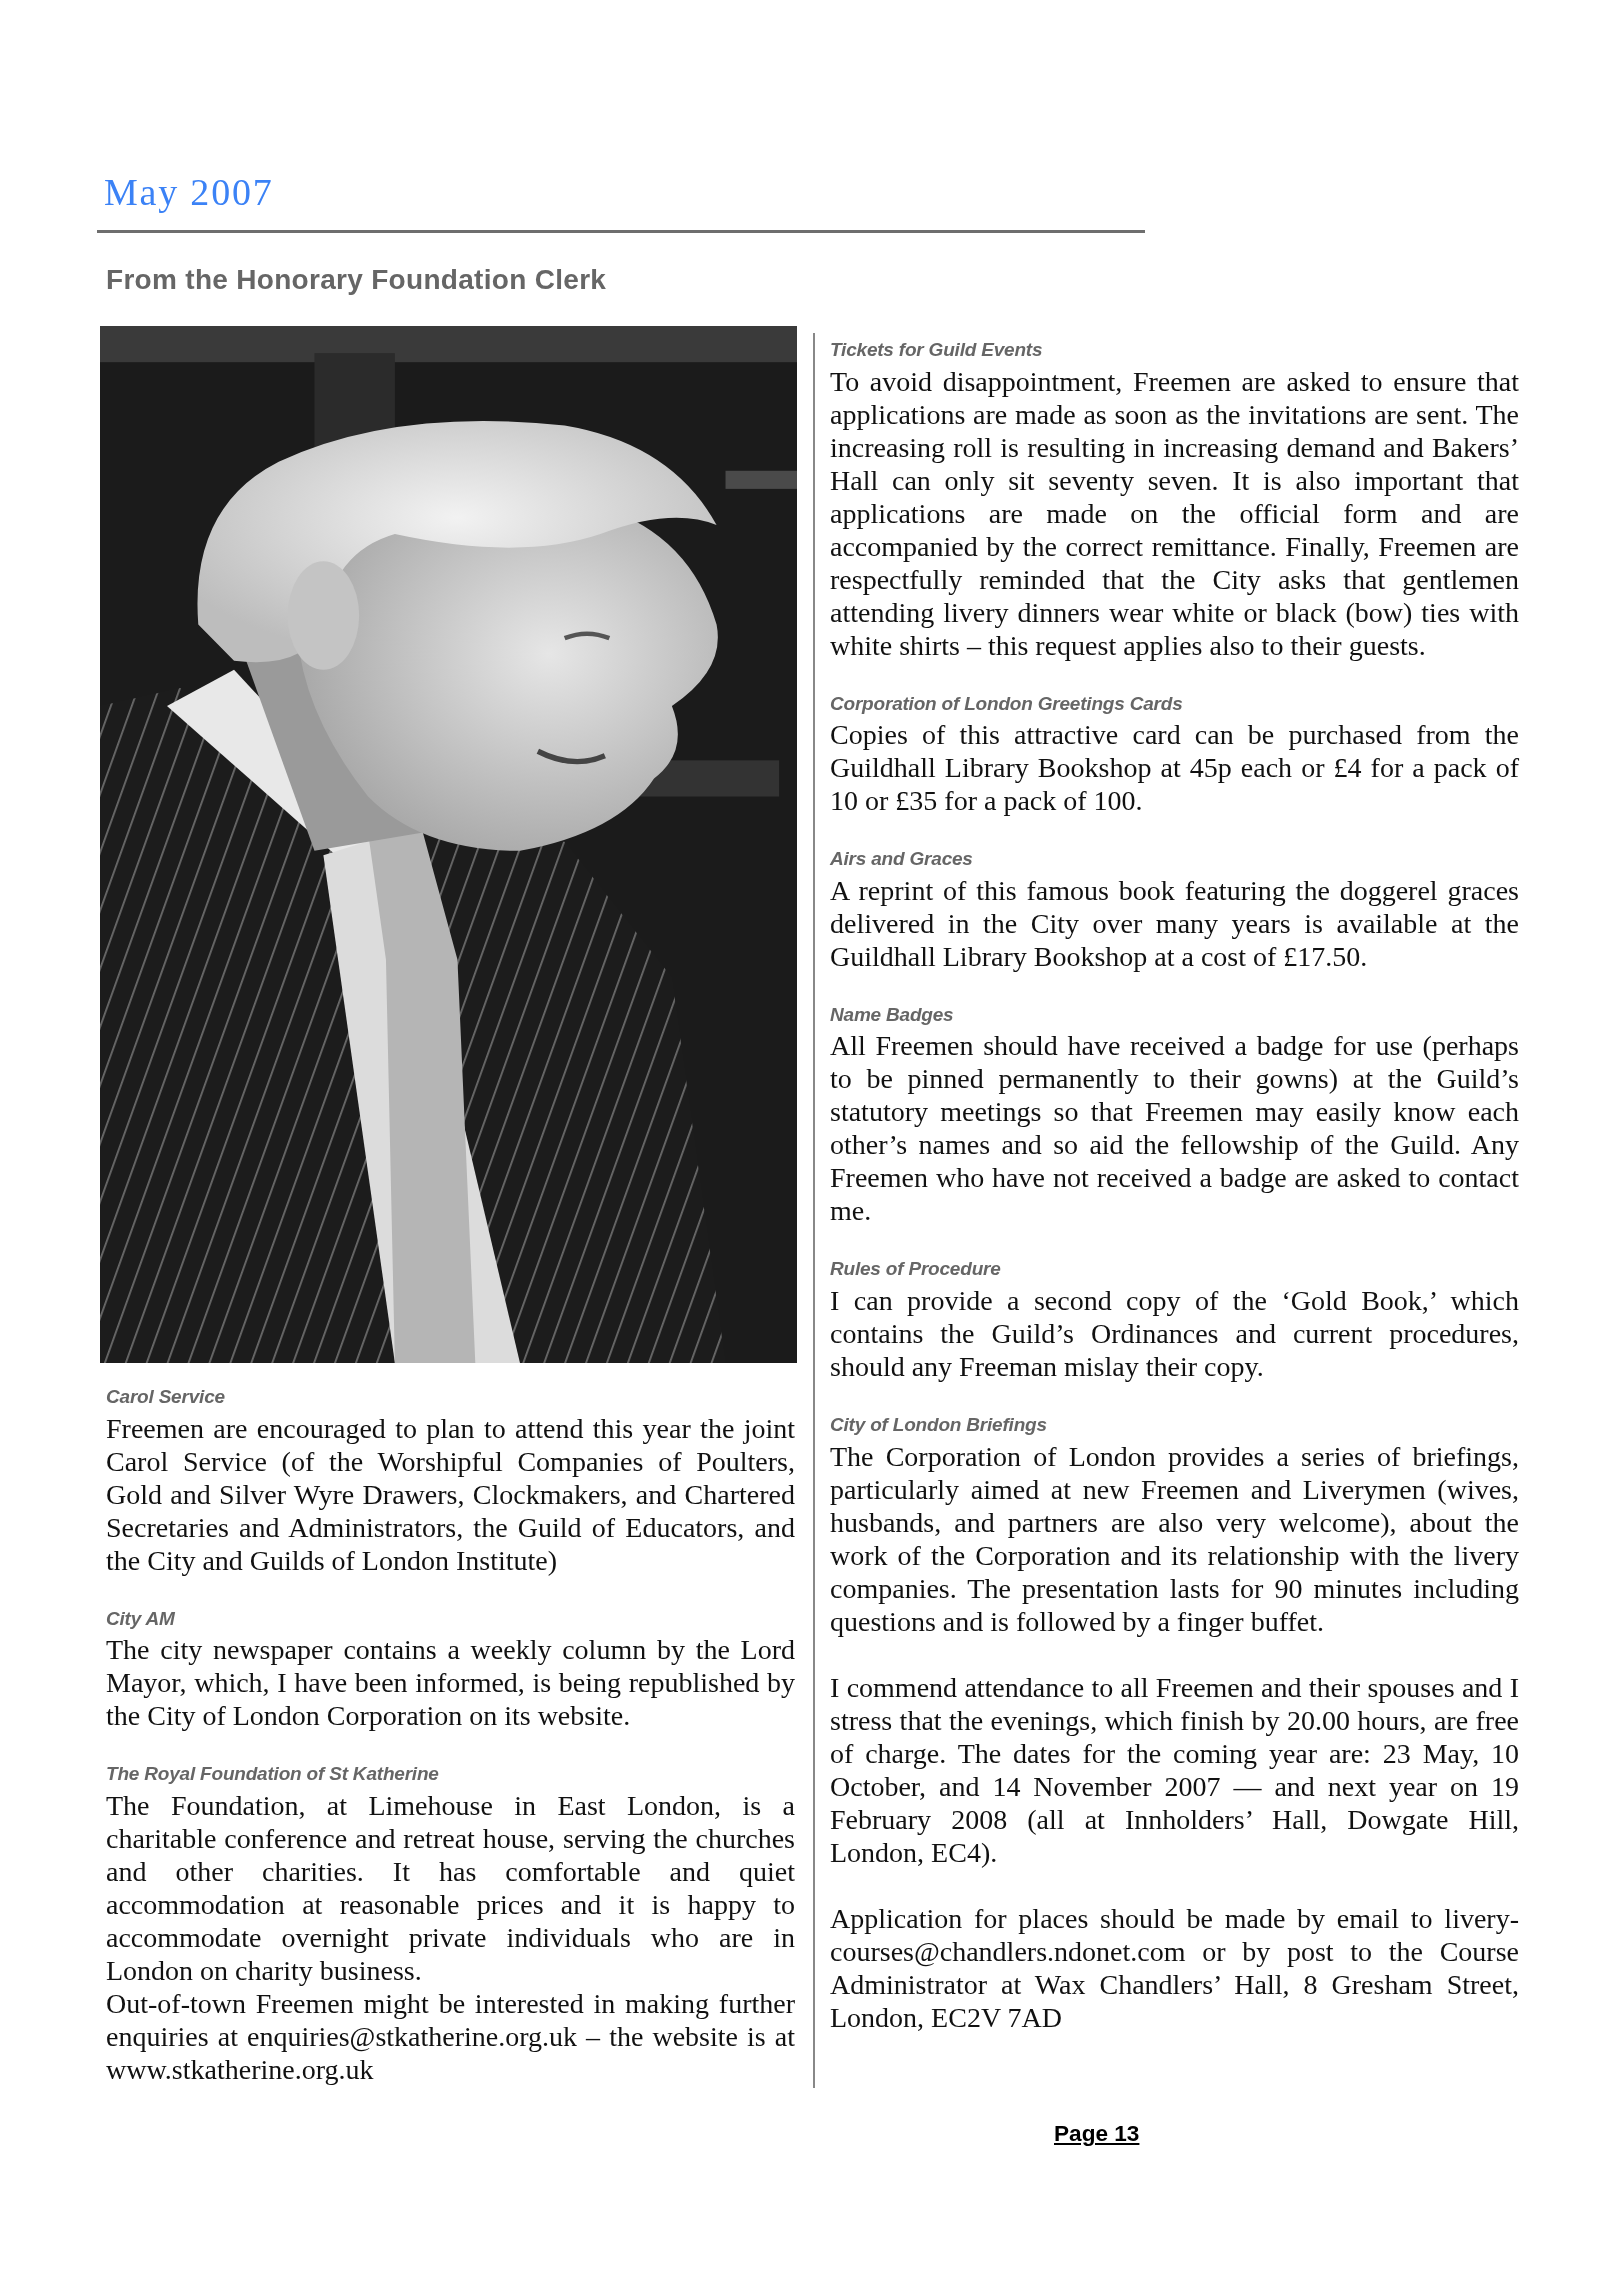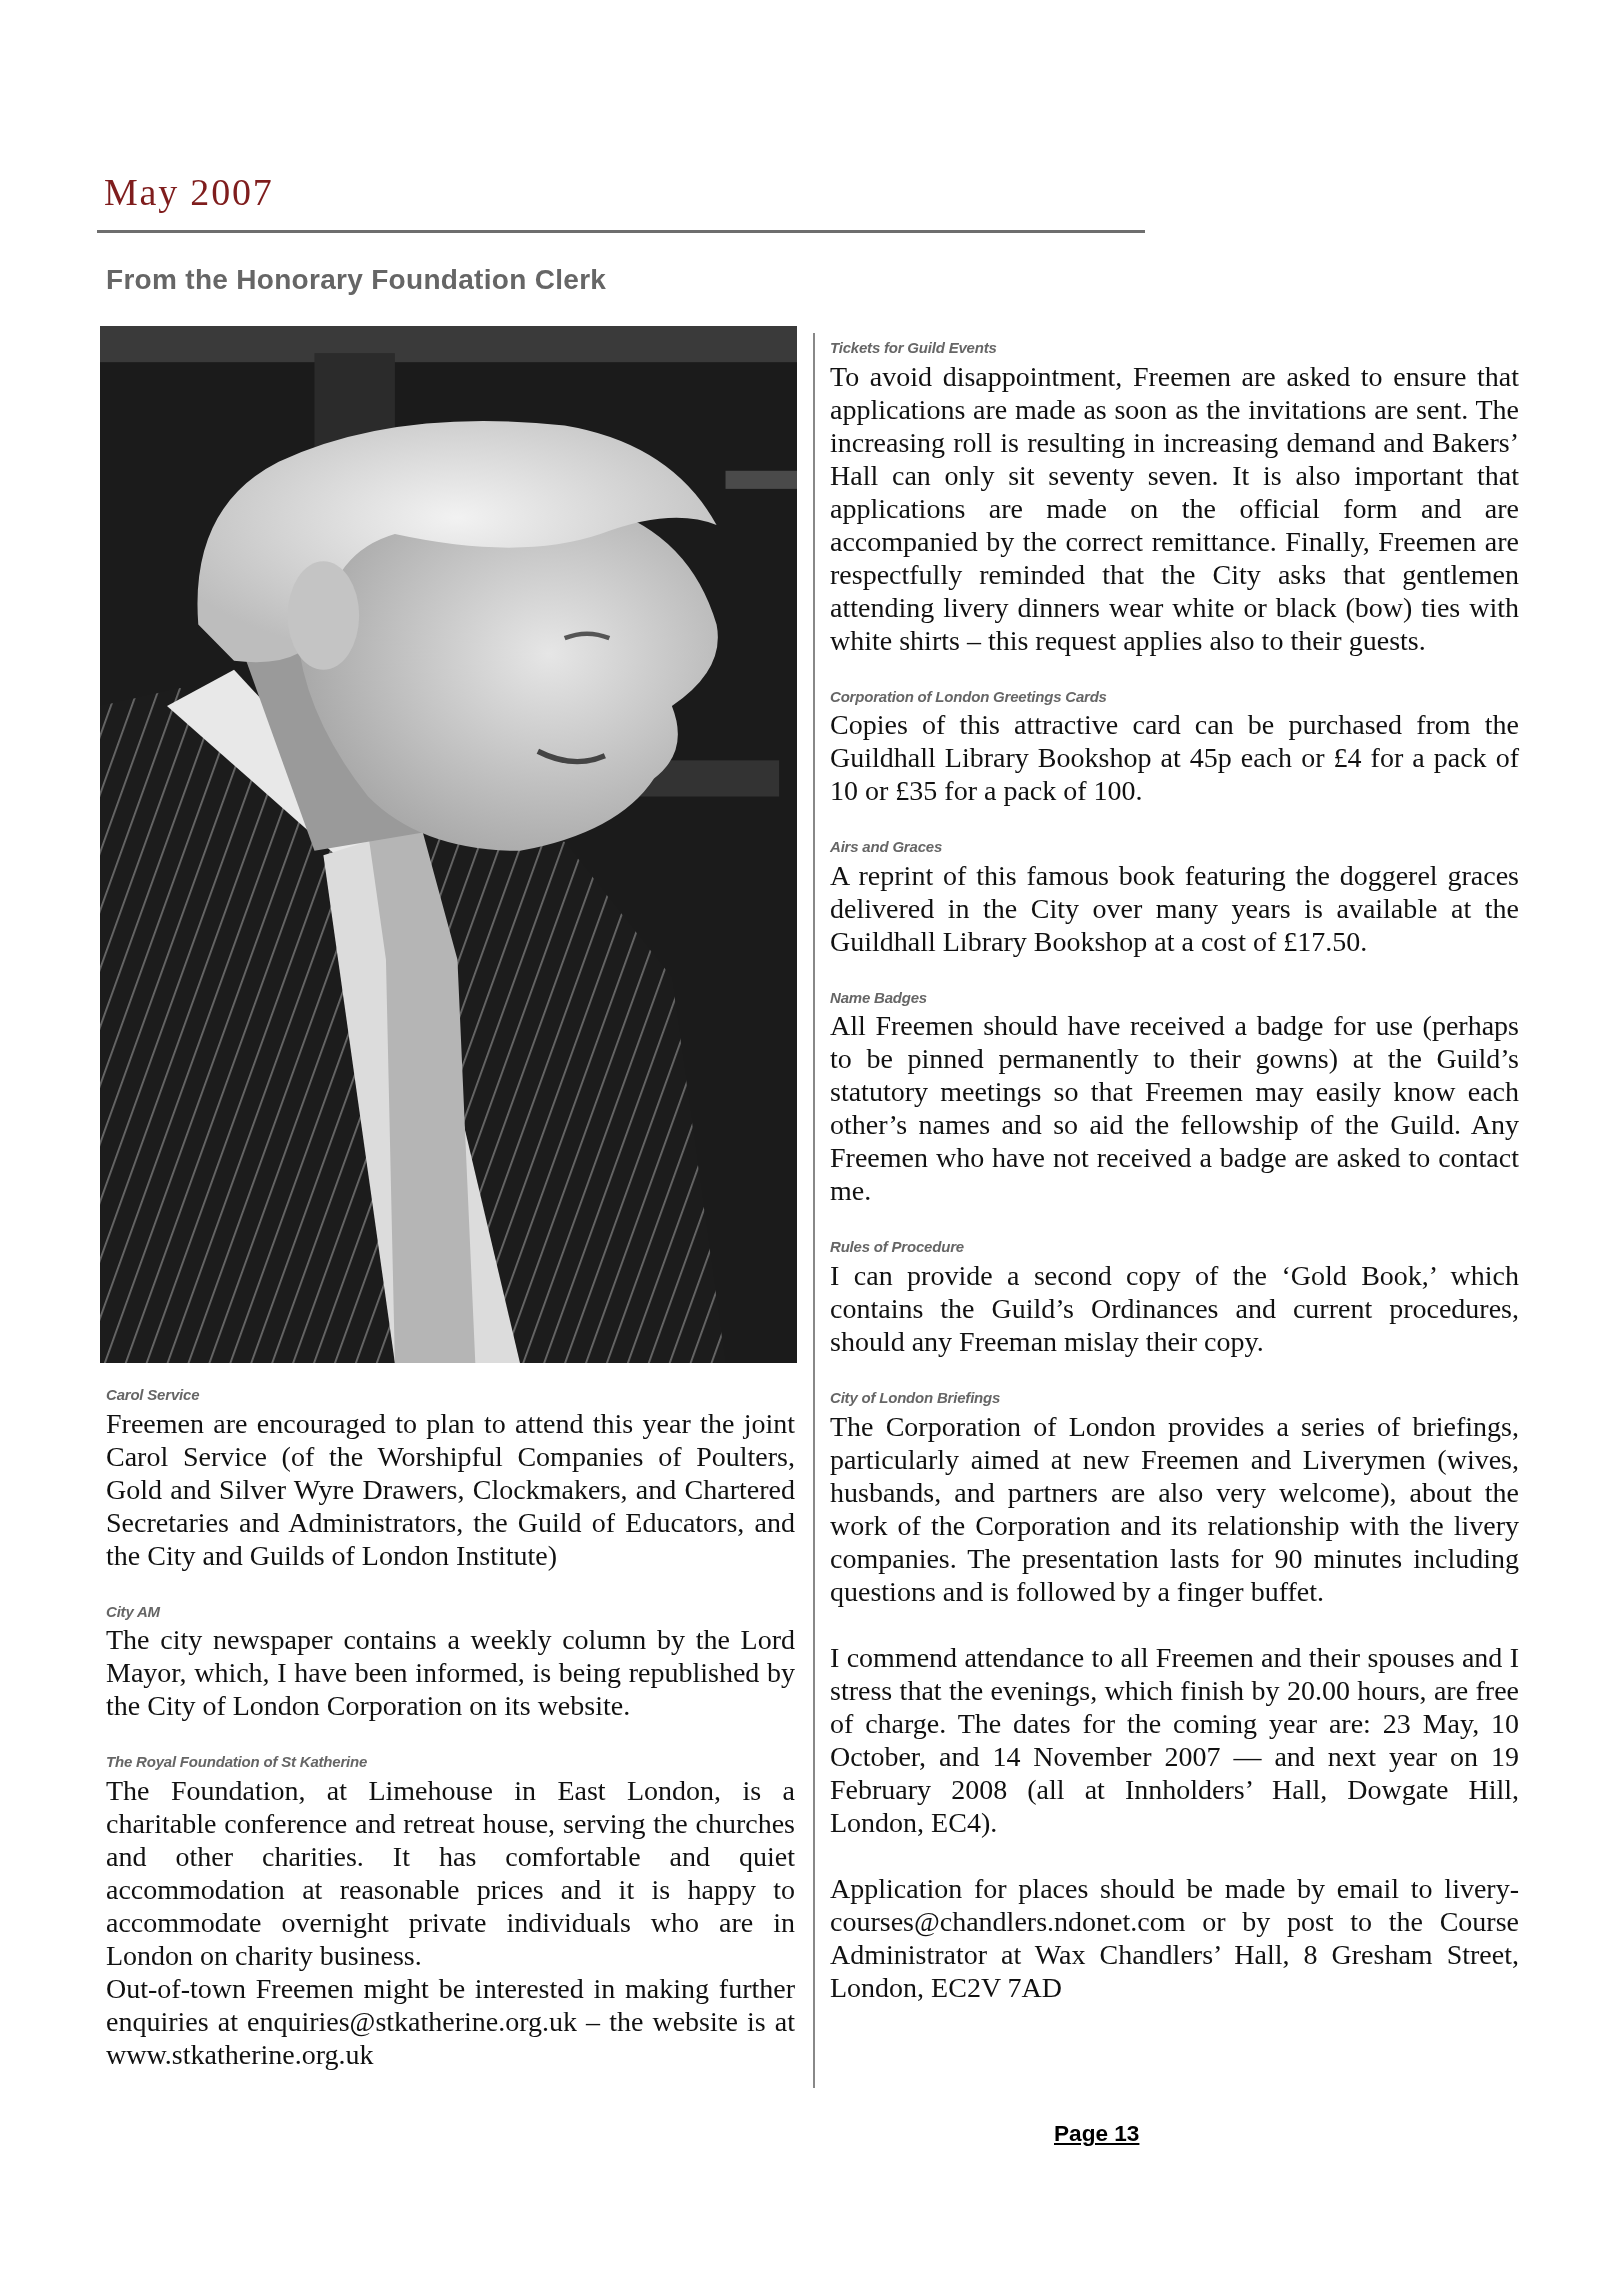--- a/index.html
+++ b/index.html
@@ -1,27 +1,27 @@
 <!DOCTYPE html>
 <html style="font-size:14.5px"><head>
 <meta charset="utf-8">
 <style>
   html, body { margin:0; padding:0; background:#ffffff; }
   body { width:1616px; height:2285px; position:relative; overflow:hidden; font-family:"Liberation Serif", serif; color:#111; }
-  .masthead { position:absolute; left:104px; top:170px; font-family:"Liberation Serif", serif; font-size:38px; letter-spacing:1.8px; color:#7f1d1d; }
+  .masthead { position:absolute; left:104px; top:170px; font-family:"Liberation Serif", serif; font-size:38px; letter-spacing:1.8px; color:#3b82f6; }
   .rule { position:absolute; left:97px; top:230px; width:1048px; height:2.7px; background:#6e6e6e; }
   .section-title { position:absolute; left:106px; top:264px; font-family:"Liberation Sans", sans-serif; font-weight:bold; font-size:28px; color:#666666; letter-spacing:0.3px; }
   .photo { position:absolute; left:100px; top:326px; width:697px; height:1037px; overflow:hidden; background:#1a1a1a; }
   .photo svg { display:block; width:100%; height:100%; }
   .divider { position:absolute; left:813px; top:333px; width:1.8px; height:1755px; background:#888; }
   .col { position:absolute; }
   .col-left { left:106px; top:1386px; width:689px; }
   .col-right { left:830px; top:339px; width:689px; }
   .article { margin-bottom:31px; }
-  .article h3 { margin:0 0 3.6px 0; font-family:"Liberation Sans", sans-serif; font-style:italic; font-weight:bold; font-size:15px; color:#666666; letter-spacing:-0.2px; }
+  .article h3 { margin:0 0 3.6px 0; font-family:"Liberation Sans", sans-serif; font-style:italic; font-weight:bold; font-size:19px; color:#666666; letter-spacing:-0.2px; }
   .article p { margin:0; font-size:28px; line-height:33px; text-align:justify; color:#111; }
   .article p + p { margin-top:0; }
   .article p.spaced { margin-top:33px; }
   .continued { text-align:right; font-style:italic; font-size:19px; margin-top:14.5px; color:#111; }
   .page-num { position:absolute; left:1054px; top:2121px; font-family:"Liberation Sans", sans-serif; font-weight:bold; font-size:22.6px; color:#000;text-decoration:underline; }
 </style>
 </head>
 <body>
 
 <div class="masthead">May 2007</div>

